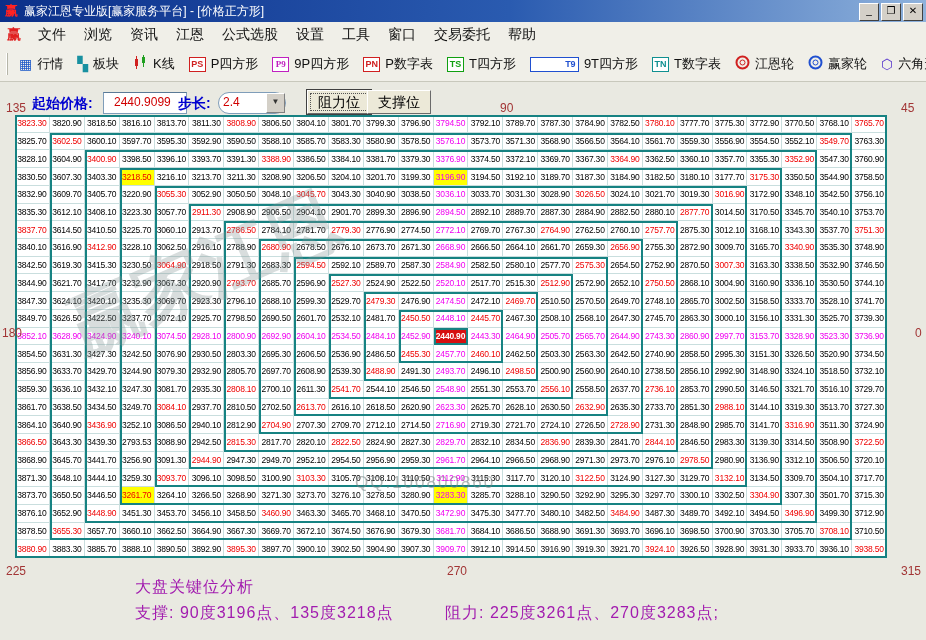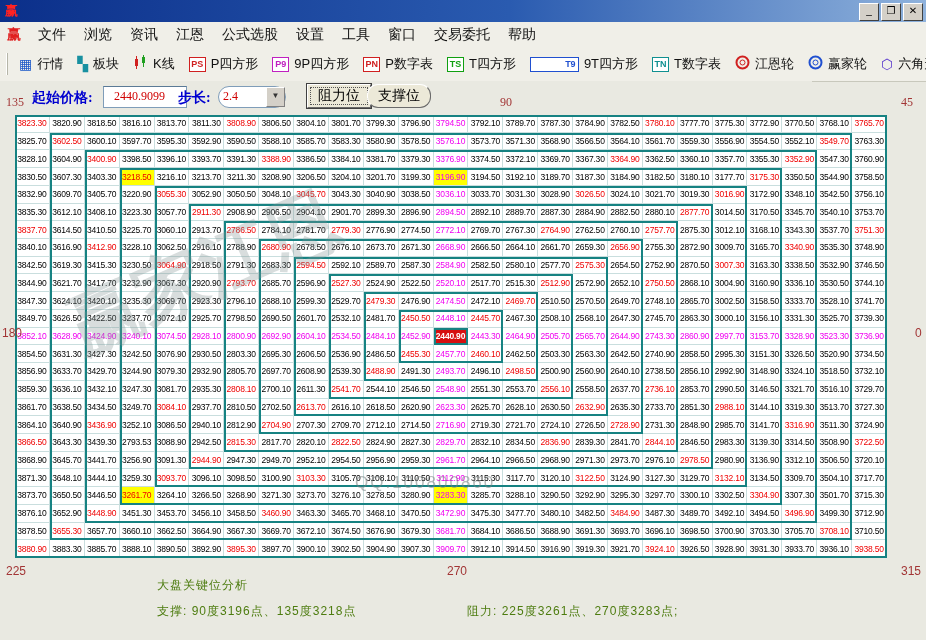--- a/index.html
+++ b/index.html
@@ -18,21 +18,21 @@
   .menubar .logo{color:#e02020;font-weight:bold;font-size:14px;margin:0 8px 0 7px;}
   .menu-item{padding:2px 9px;color:#111;}
   .toolbar{position:absolute;left:0;top:47px;width:926px;height:34px;background:#f0efe8;
     border-bottom:1px solid #c8c8bc;display:flex;align-items:center;font-size:13px;}
   .tb-sep{width:3px;height:22px;border-left:1px solid #fff;border-right:1px solid #b5b5a8;margin:0 4px 0 6px;}
   .tool-item{display:flex;align-items:center;gap:5px;padding:3px 7px;color:#111;white-space:nowrap;}
   .badge{display:inline-block;min-width:15px;height:13px;border:1px solid;font-size:9px;font-weight:bold;
     line-height:13px;text-align:center;background:#fff;}
   .uicon{font-size:14px;line-height:14px;}
   
-  .controls{position:absolute;left:0;top:81px;width:812px;height:32px;background:#e9e9e1;font-family:Liberation Serif, serif;}
+  .controls{position:absolute;left:0;top:87px;width:812px;height:32px;background:#e9e9e1;}
   .deg{position:absolute;color:#a23535;font-size:12px;}
   .lbl-blue{position:absolute;color:#0000d0;font-weight:bold;font-size:14px;top:8px;}
   .txtbox{position:absolute;top:5px;height:18px;background:#fff;border:1px solid #7f9db9;
     border-top-color:#5a7a96;color:#d00000;font-size:12px;padding:1px 10px;line-height:16px;}
   .combo{position:absolute;top:5px;width:62px;height:20px;background:#fff;border:1px solid #7f9db9;
     color:#d00000;font-size:12px;line-height:18px;padding-left:4px;}
   .combo .drop{position:absolute;right:0;top:0;width:17px;height:18px;background:#d4d0c8;
     border:1px solid;border-color:#fff #808080 #808080 #fff;text-align:center;font-size:8px;line-height:16px;color:#333;}
   .btn3d{position:absolute;top:3px;height:24px;background:#ece9d8;border:1px solid;
     border-color:#fff #6a6a6a #6a6a6a #fff;font-size:14px;text-align:center;color:#000;
@@ -46,27 +46,28 @@
   .cell{border-right:1px solid #c9dede;border-bottom:1px solid #c9dede;box-sizing:border-box;
     display:flex;align-items:center;justify-content:center;font-size:8.5px;letter-spacing:-0.2px;
     white-space:nowrap;overflow:hidden;color:#000;background:#fff;}
   .c-card{color:#f000f0;}
   .c-ray{color:#ee0000;}
   .c-hl{background:#ffff00;}
   .c-center{background:#d61010;color:#fff;font-weight:bold;}
   .ring{position:absolute;border:2px solid #168282;box-sizing:border-box;pointer-events:none;}
   .wm{position:absolute;pointer-events:none;color:rgba(135,150,150,0.32);}
   
-  .ana{position:absolute;color:#4d7c0f;font-size:12px;letter-spacing:1px;margin-left:22px;}
+  .ana{position:absolute;color:#a21caf;font-size:16px;letter-spacing:1px;}
 </style>
 </head>
 <body>
 
 <div class="titlebar">
   <span class="logo">赢</span>
+  <span>赢家江恩专业版[赢家服务平台] - [价格正方形]</span>
   <div class="winbtns">
     <div class="winbtn">_</div>
     <div class="winbtn">❐</div>
     <div class="winbtn">✕</div>
   </div>
 </div>
 
 <div class="menubar">
   <span class="logo">赢</span>
   <span id="menu-items" style="display: inline-flex;">
@@ -101,21 +102,21 @@
             <rect x="9" y="2" width="3" height="6" fill="#20a020"></rect>
             <line x1="10.5" y1="0" x2="10.5" y2="12" stroke="#20a020"></line>
           </svg></span>
         <span>K线</span>
       </span>
       <span class="tool-item">
         <span class="badge" style="color: rgb(208, 32, 32); border-color: rgb(208, 32, 32);">PS</span>
         <span>P四方形</span>
       </span>
       <span class="tool-item">
-        <span class="badge" style="color: rgb(192, 32, 192); border-color: rgb(192, 32, 192);">P9</span>
+        <span class="badge" style="color: rgb(192, 32, 192); border-color: rgb(192, 32, 192); font-family: Liberation Serif, serif;">P9</span>
         <span>9P四方形</span>
       </span>
       <span class="tool-item">
         <span class="badge" style="color: rgb(208, 32, 32); border-color: rgb(208, 32, 32);">PN</span>
         <span>P数字表</span>
       </span>
       <span class="tool-item">
         <span class="badge" style="color: rgb(16, 160, 16); border-color: rgb(16, 160, 16);">TS</span>
         <span>T四方形</span>
       </span>
@@ -151,21 +152,21 @@
     </span>
 </div>
 
 <div class="controls">
   <span class="deg" style="left:6px;top:14px;">135</span>
   <span class="lbl-blue" style="left:32px;">起始价格:</span>
   <span class="txtbox" style="left:103px;width:62px;">2440.9099</span>
   <span class="lbl-blue" style="left:178px;">步长:</span>
   <span class="combo" style="left:218px;border-radius:11px;"><span>2.4</span><span class="drop">▼</span></span>
   <button class="btn3d btn-default" style="left:307px;">阻力位</button>
-  <button class="btn3d" style="left:367px;border-radius:11px;">支撑位</button>
+  <button class="btn3d" style="left:367px;">支撑位</button>
   <span class="deg" style="left:452px;top:14px;margin-left:48px;">90</span>
   <span class="deg" style="left:901px;top:14px;">45</span>
 </div>
 
 <div class="gridwrap">
   <div class="grid" id="grid">
       <div class="cell c-ray">3823.30</div>
       <div class="cell">3820.90</div>
       <div class="cell">3818.50</div>
       <div class="cell">3816.10</div>

